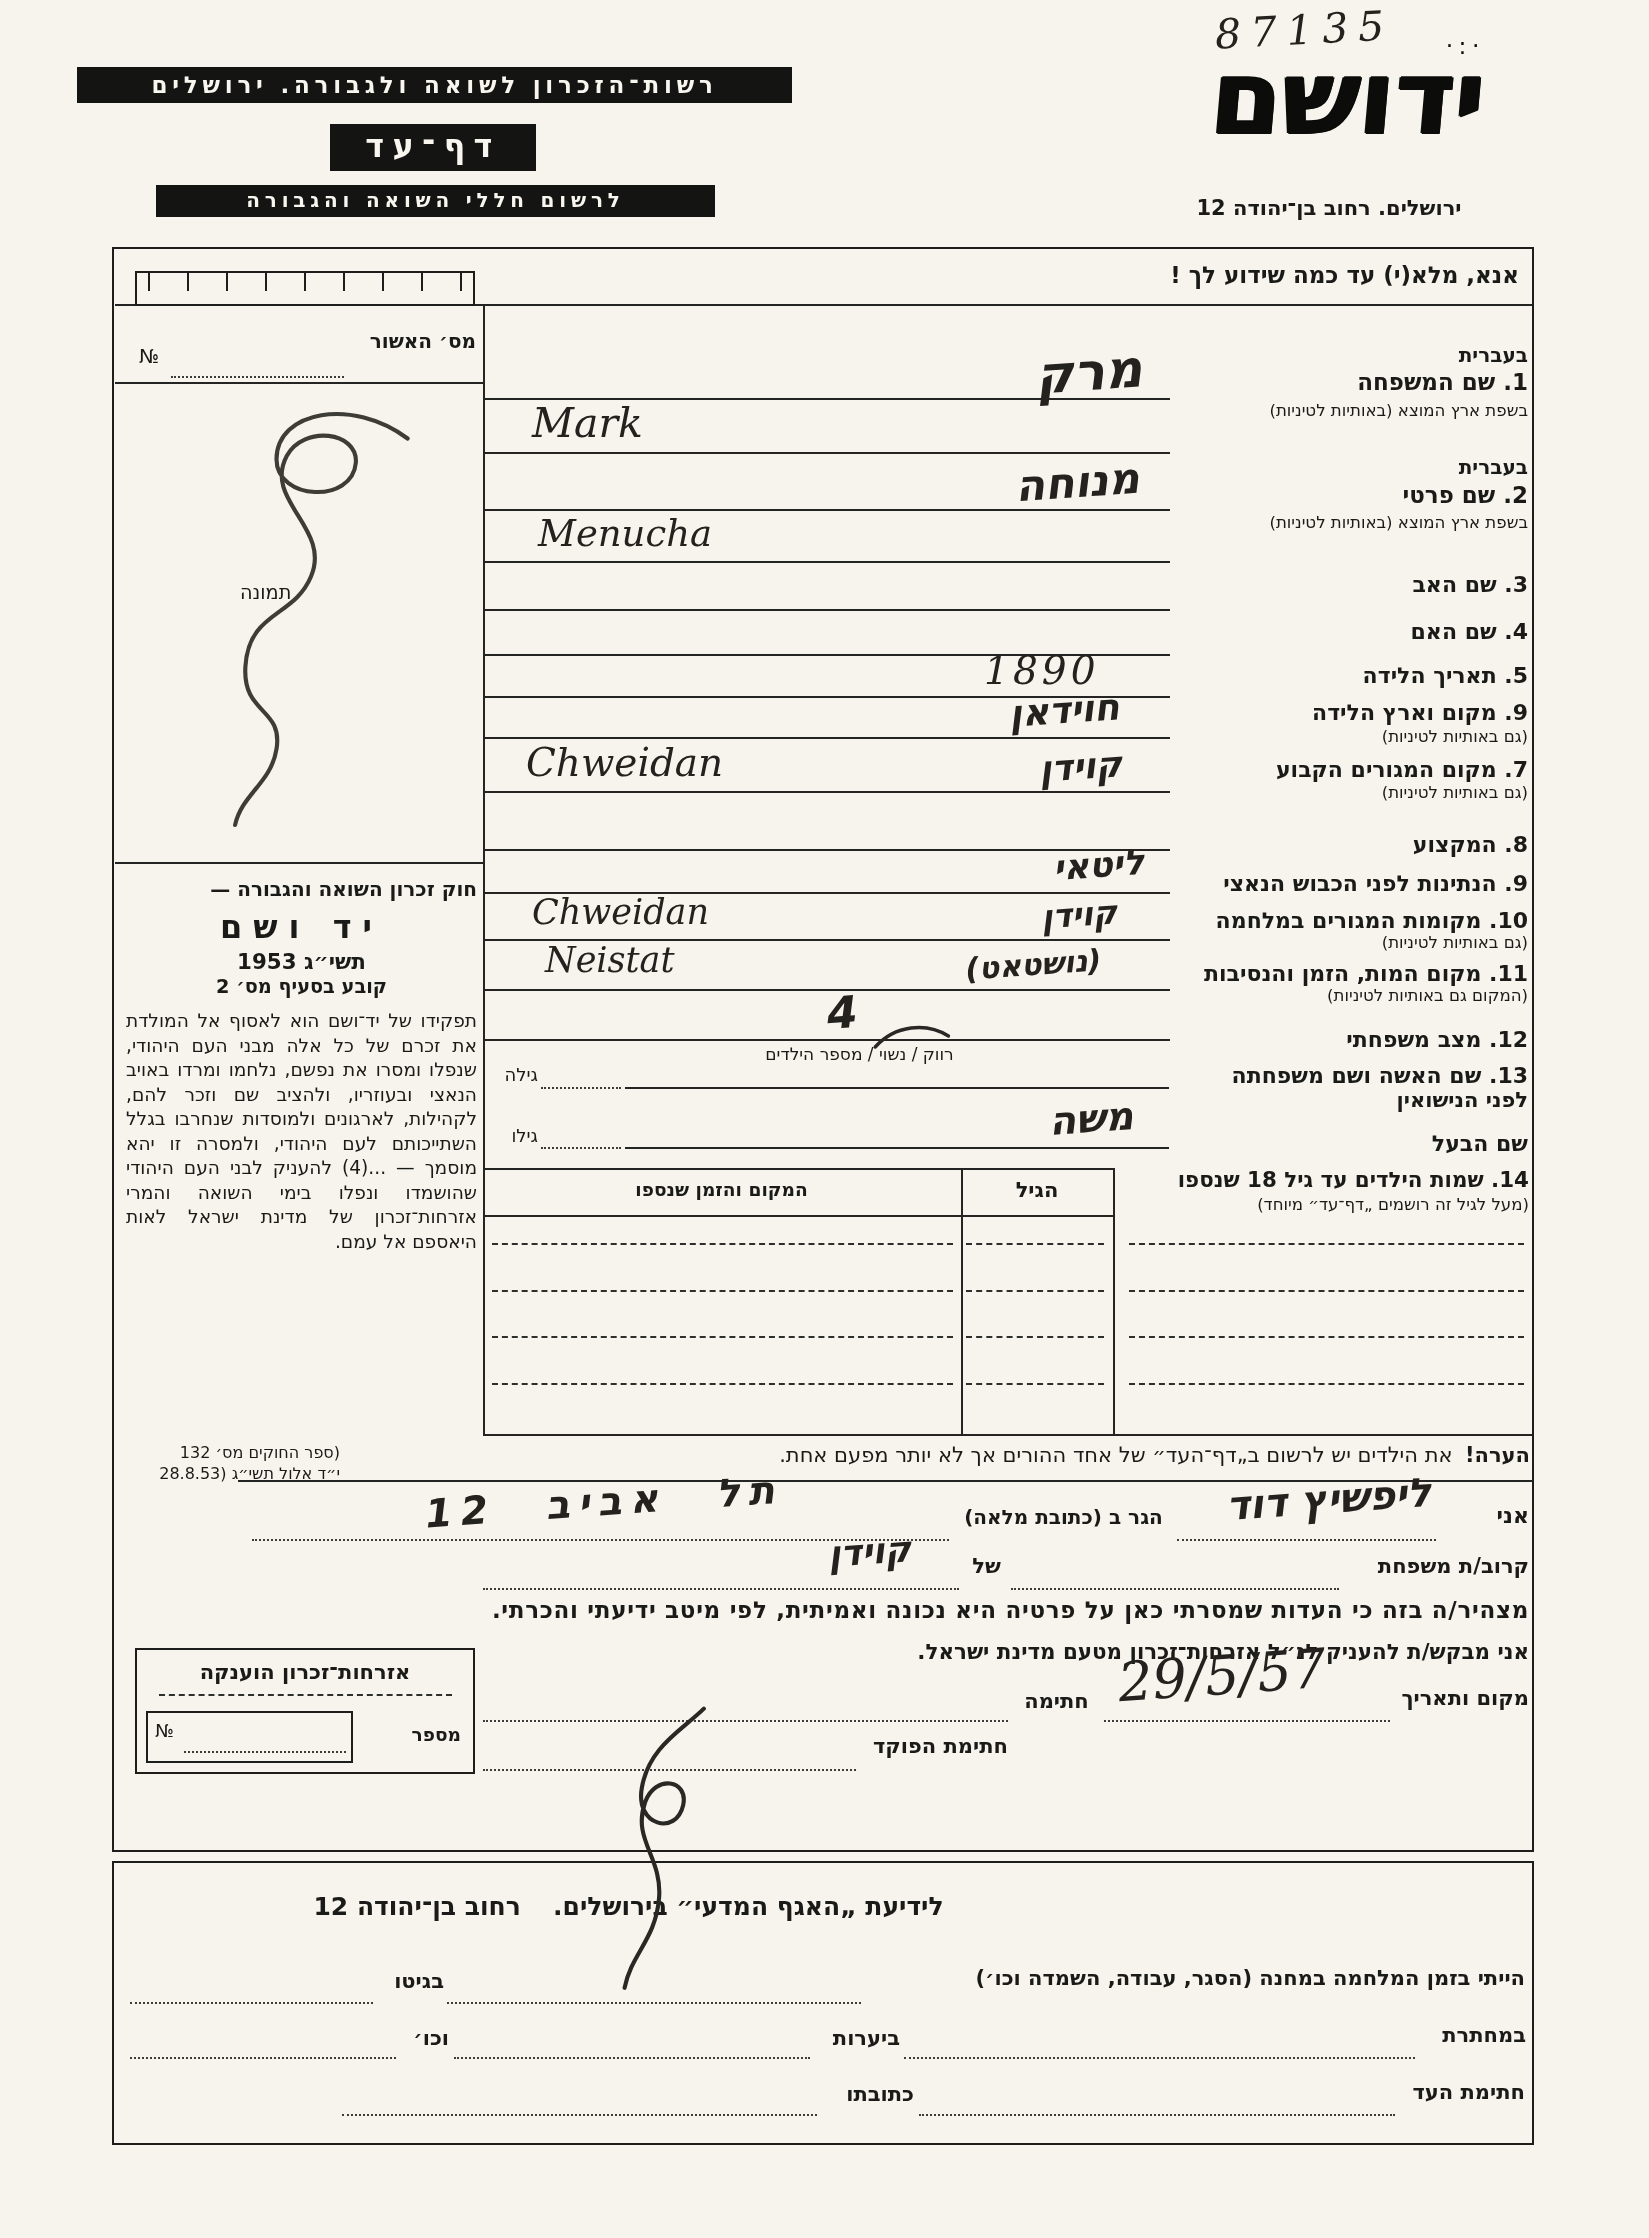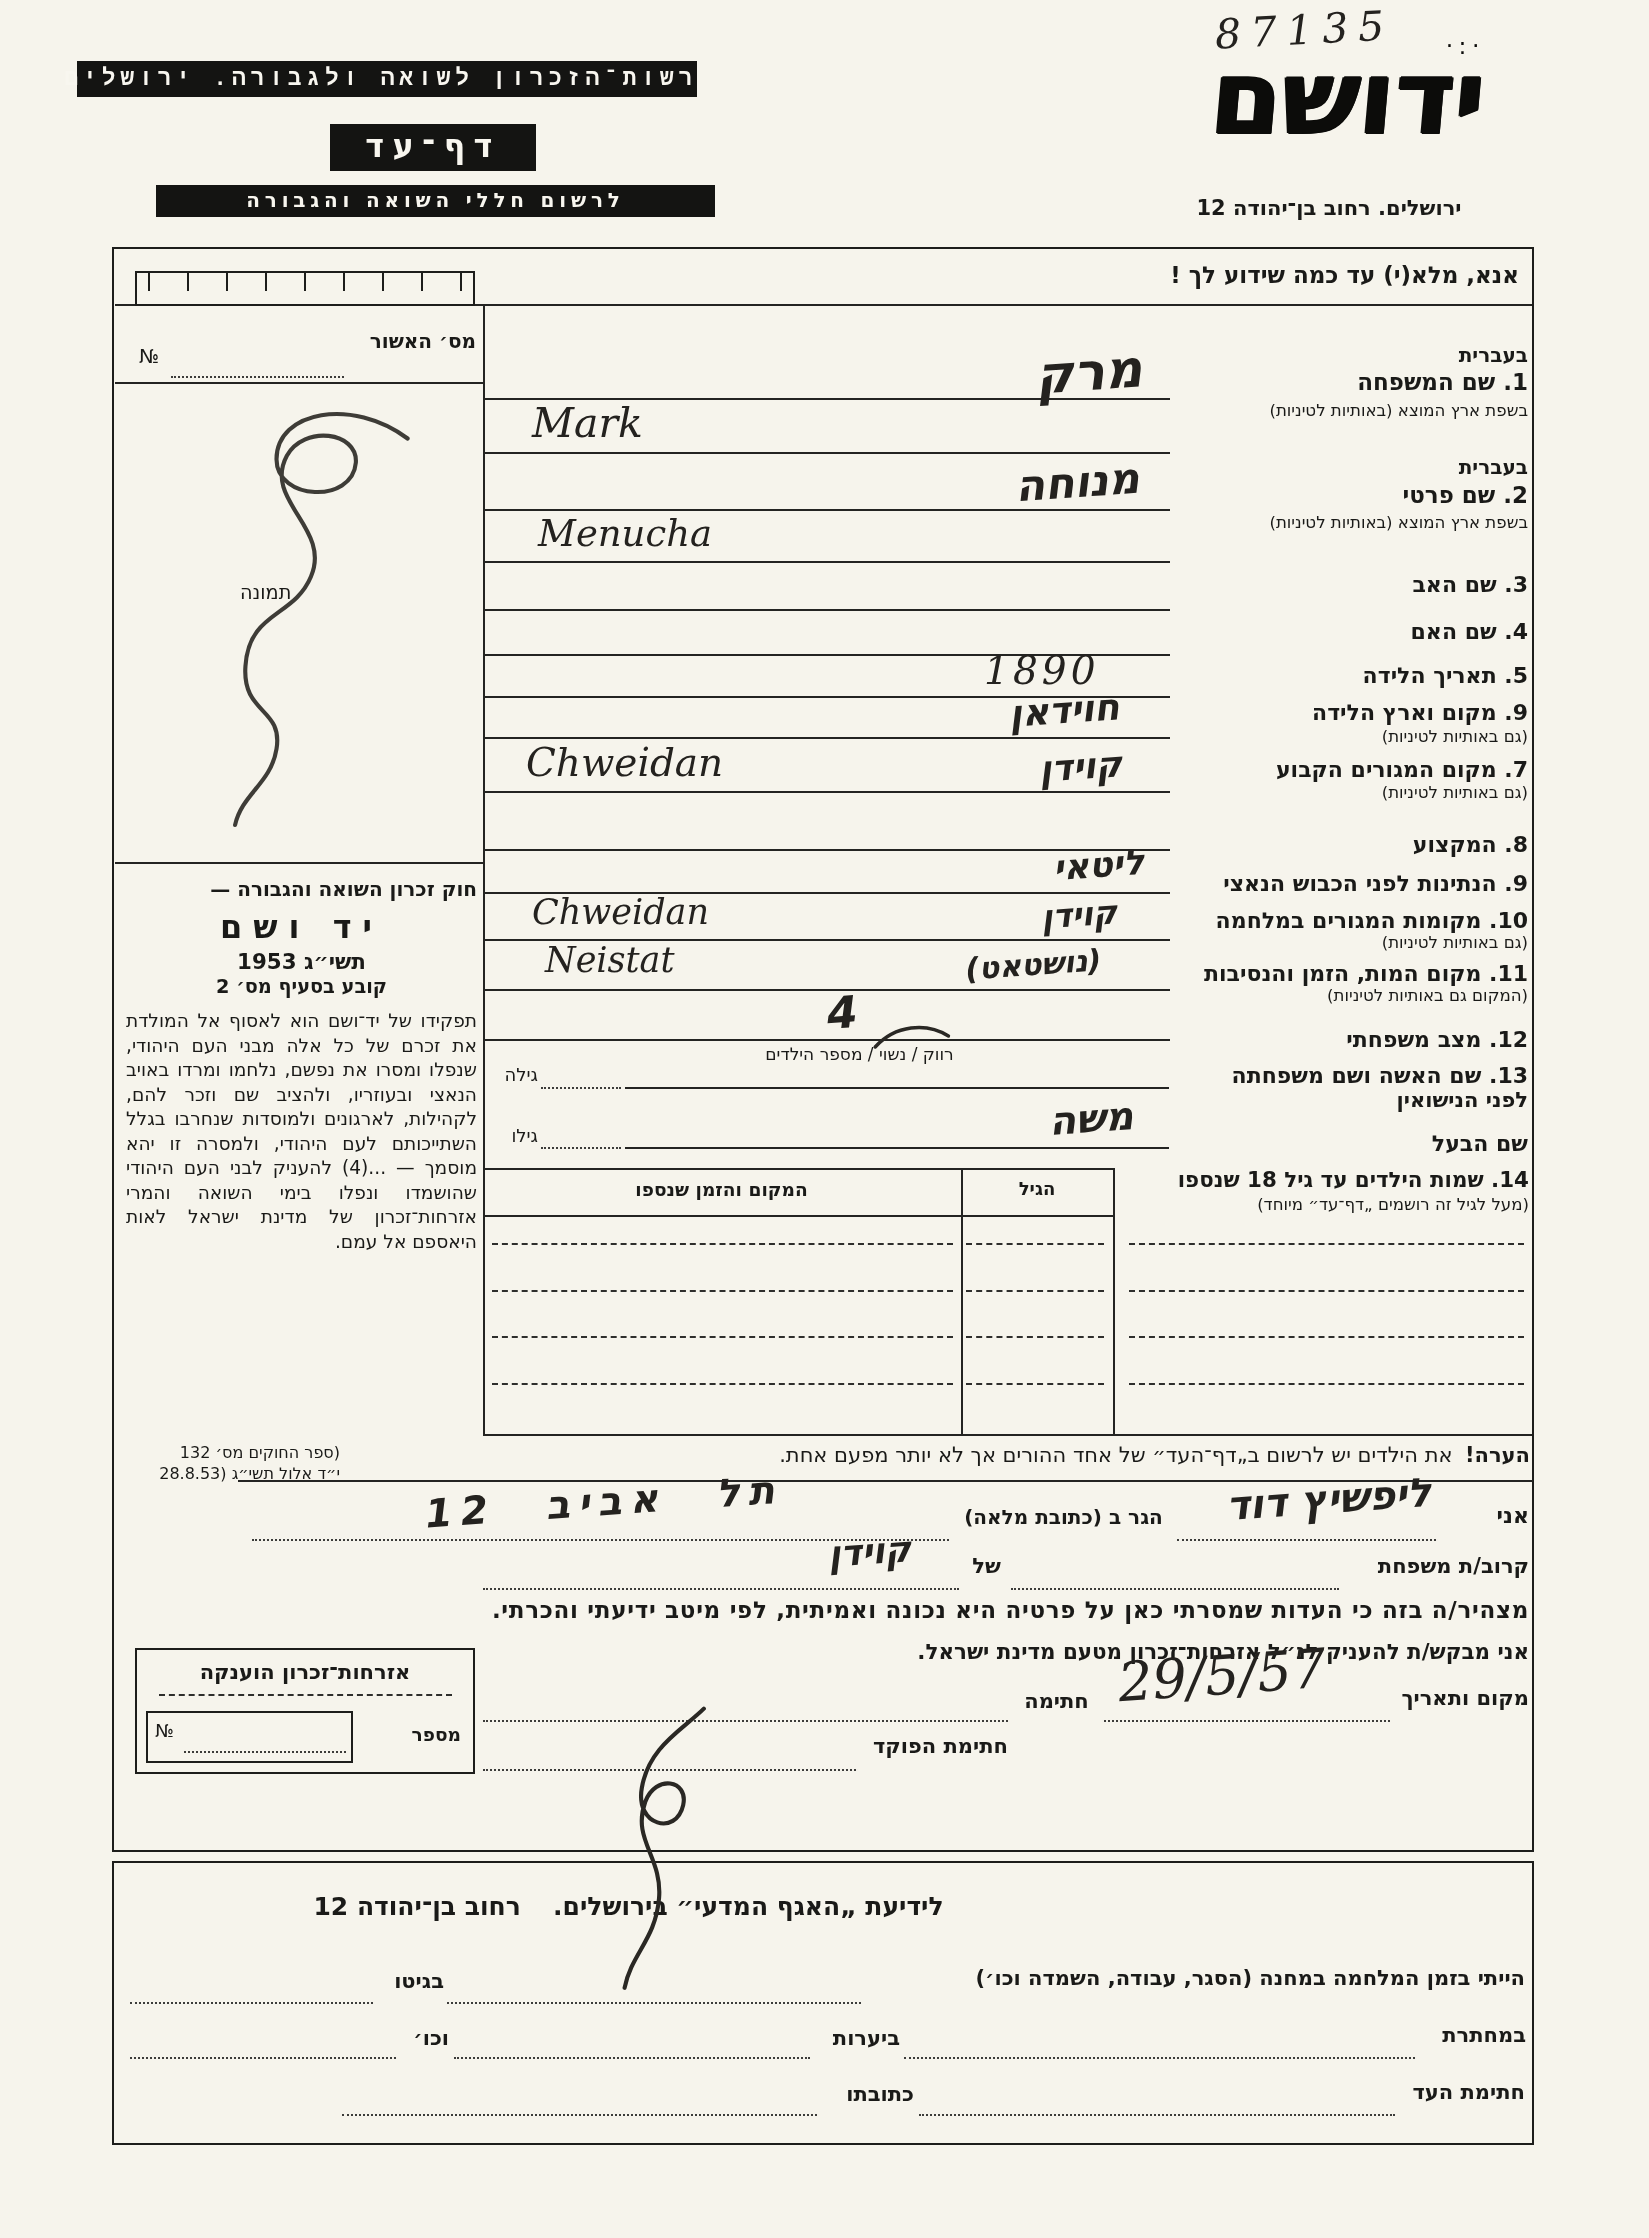--- a/index.html
+++ b/index.html
@@ -34,21 +34,21 @@
   .ticks i{display:block;width:2.1px;height:18px;background:#1d1d1b;}
   svg{position:absolute;overflow:visible;}
 </style>
 </head>
 <body>
 
 <div class="page">
 
   <div class="hw" style="left:1215px;top:5.5px;font-size:41px;letter-spacing:9.7px;transform:rotate(-3deg);">87135</div>
 
-  <div class="bar" style="left:77px;top:61px;width:620px;height:36px;font-size:23px;letter-spacing:4.8px;line-height:36px;font-family:Liberation Mono, monospace;">רשות־הזכרון לשואה ולגבורה. ירושלים</div>
+  <div class="bar" style="left:77px;top:67px;width:715px;height:36px;font-size:23px;letter-spacing:4.8px;line-height:36px;">רשות־הזכרון לשואה ולגבורה. ירושלים</div>
 
   <div class="a" style="left:1170px;top:43px;width:356px;">
     <span class="logo-dots">·:·</span>
     <span class="logo-text">ידושם</span>
   </div>
 
   <div class="bar" style="left:330px;top:124px;width:206px;height:47px;font-size:32px;letter-spacing:8.3px;line-height:44px;">דף־עד</div>
 
   <div class="bar" style="left:156px;top:185px;width:559px;height:32px;font-size:20px;letter-spacing:4.8px;line-height:30px;">לרשום חללי השואה והגבורה</div>
 
@@ -154,21 +154,21 @@
   <div class="ln" style="left:625px;top:1087px;width:544px;"></div>
 
   <div class="a" style="left:483px;top:1125px;width:55px;font-size:18px;">גילו</div>
   <div class="lnd" style="left:541px;top:1147px;width:80px;"></div>
   <div class="ln" style="left:625px;top:1147px;width:544px;"></div>
 
   <div class="ln" style="left:483px;top:1168px;width:630px;"></div>
   <div class="ln" style="left:483px;top:1215px;width:630px;"></div>
   <div class="vln" style="left:961px;top:1168px;height:266px;"></div>
   <div class="vln" style="left:1113px;top:1168px;height:266px;"></div>
-  <div class="lbl ctr" style="left:966px;top:1179px;width:142px;font-size:18px;text-align:center;">הגיל</div>
+  <div class="lbl ctr" style="left:966px;top:1179px;width:142px;font-size:21px;text-align:center;">הגיל</div>
   <div class="lbl ctr" style="left:487px;top:1179px;width:469px;font-size:18.6px;">המקום והזמן שנספו</div>
 
   <div class="lnh" style="left:1129px;top:1243px;width:395px;"></div>
   <div class="lnh" style="left:966px;top:1243px;width:138px;"></div>
   <div class="lnh" style="left:492px;top:1243px;width:461px;"></div>
   <div class="lnh" style="left:1129px;top:1290px;width:395px;"></div>
   <div class="lnh" style="left:966px;top:1290px;width:138px;"></div>
   <div class="lnh" style="left:492px;top:1290px;width:461px;"></div>
   <div class="lnh" style="left:1129px;top:1336px;width:395px;"></div>
   <div class="lnh" style="left:966px;top:1336px;width:138px;"></div>

